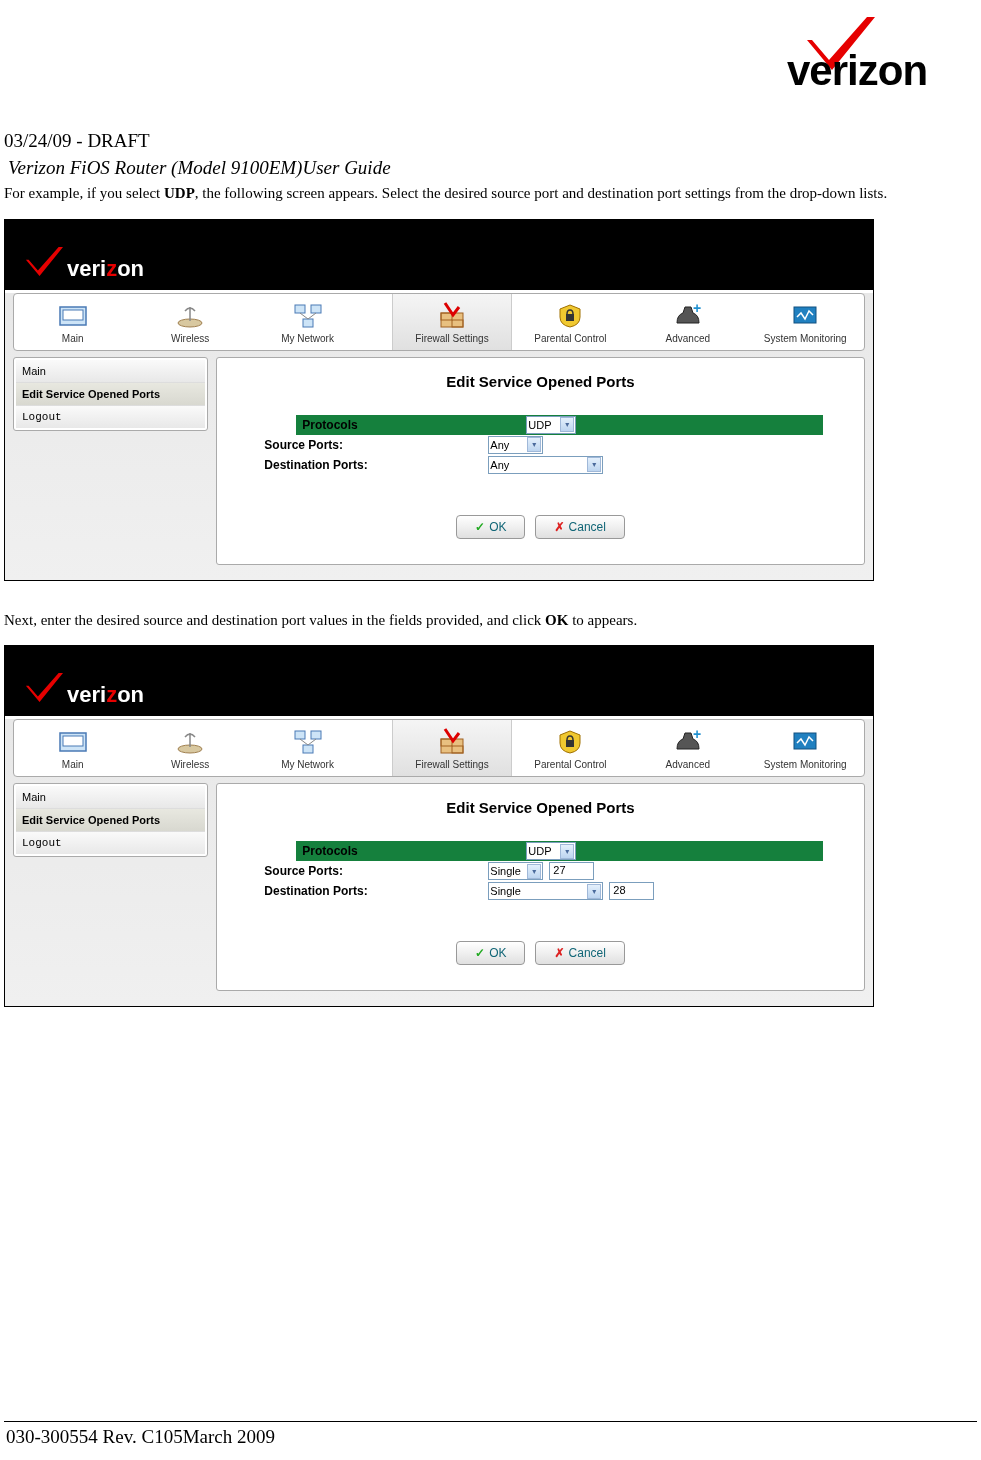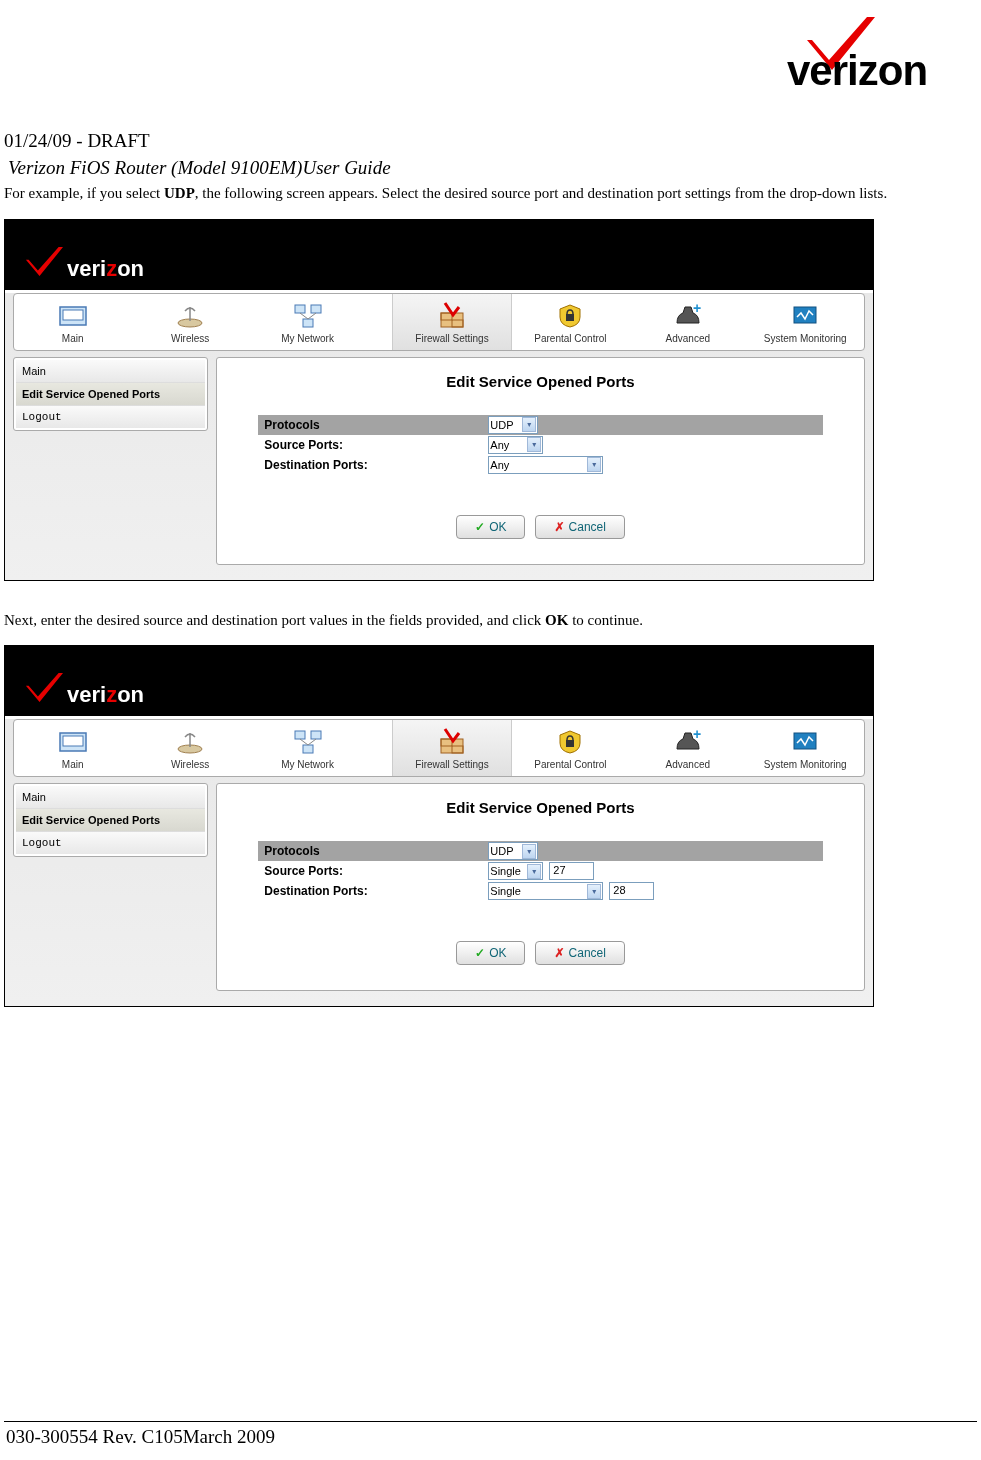--- a/index.html
+++ b/index.html
@@ -25,21 +25,21 @@
     .main-area { display: flex; gap: 8px; }
     .sidebar { width: 195px; }
     .sidebar-box { background: #fff; border: 1px solid #aaa; border-radius: 3px; padding: 2px; }
     .sidebar-item { font-family: Arial, sans-serif; font-size: 11px; padding: 5px 6px; border-bottom: 1px solid #ddd; background: linear-gradient(#fafafa, #e8e8e8); }
     .sidebar-item.active { background: linear-gradient(#e8e8e0, #d8d8d0); font-weight: bold; }
     .sidebar-item:last-child { border-bottom: none; font-family: Liberation Mono, monospace; }
     .content-box { flex: 1; background: #fff; border: 1px solid #aaa; border-radius: 3px; padding: 10px; min-height: 200px; }
     .content-title { text-align: center; font-family: Arial, sans-serif; font-weight: bold; font-size: 15px; margin: 5px 0 25px; }
     .form-table { width: 90%; margin: 0 auto; }
     .form-row { display: flex; font-family: Arial, sans-serif; font-size: 12px; padding: 1px 0; }
-    .form-row.header-row { background: #a3a3a3; }
+    .form-row.header-row { background: #15803d; margin-left: 38px; }
     .form-label { width: 230px; font-weight: bold; padding: 2px 6px; }
     .form-value { flex: 1; display: flex; gap: 6px; align-items: center; }
     .dropdown { background: #fff; border: 1px solid #7b9ebd; font-family: Arial, sans-serif; font-size: 11px; padding: 0 1px; display: inline-flex; align-items: center; height: 18px; }
     .dropdown-arrow { background: linear-gradient(#e4f0fc, #bdd5f0); width: 14px; height: 15px; display: inline-flex; align-items: center; justify-content: center; margin-left: 4px; color: #4a6a9c; font-size: 8px; border: 1px solid #a0b8d8; }
     .dropdown.w1 { width: 50px; justify-content: space-between; }
     .dropdown.w2 { width: 55px; justify-content: space-between; }
     .dropdown.w3 { width: 115px; justify-content: space-between; }
     .textinput { background: #fff; border: 1px solid #7b9ebd; font-family: Arial, sans-serif; font-size: 11px; padding: 1px 3px; height: 18px; width: 45px; }
     .btn-row { display: flex; justify-content: center; gap: 10px; margin: 40px 0 15px; }
     .ui-btn { border: 1px solid #999; border-radius: 4px; background: linear-gradient(#fff, #e0e0e0); padding: 4px 18px; font-family: Arial, sans-serif; font-size: 12px; color: #167; display: flex; align-items: center; gap: 4px; }
@@ -57,21 +57,21 @@
 
   <div class="logo-header">
     <div class="vz-logo">
       <svg class="vz-check" width="70" height="55" viewBox="0 0 70 55">
             <path d="M5 25 L22 45 L60 2 L68 2 L25 55 L0 25 Z" fill="#e60000"></path>
           </svg>
       <span class="vz-text">verizon</span>
     </div>
   </div>
 
-  <div class="draft-line">01/24/09 - DRAFT</div>
+  <div class="draft-line">03/24/09 - DRAFT</div>
 
   <div class="header-line">
     <span>Verizon FiOS Router (Model 9100EM)</span>
     <span>User Guide</span>
   </div>
 
   <p class="body-p">
     <span>For example, if you select </span><b>UDP</b><span>, the following screen appears. Select the desired source port and destination port settings from the drop-down lists.</span>
   </p>
 
@@ -182,21 +182,21 @@
                   <span class="x-mark">✗</span>
                   <span>Cancel</span>
                 </div>
           </div>
         </div>
       </div>
     </div>
   </div>
 
   <p class="body-p" style="margin-top:25px;">
-    <span>Next, enter the desired source and destination port values in the fields provided, and click </span><b>OK</b><span> to continue.</span>
+    <span>Next, enter the desired source and destination port values in the fields provided, and click </span><b>OK</b><span> to appears.</span>
   </p>
 
   <div class="screenshot">
     <div class="ss-header">
       <div class="ss-header-logo">
         <svg class="ss-header-check" width="40" height="30" viewBox="0 0 70 55">
               <path d="M5 25 L22 45 L60 2 L68 2 L25 55 L0 25 Z" fill="#e60000"></path>
             </svg>
         <span class="ss-header-text">veri<span class="ss-red-z">z</span>on</span>
       </div>

